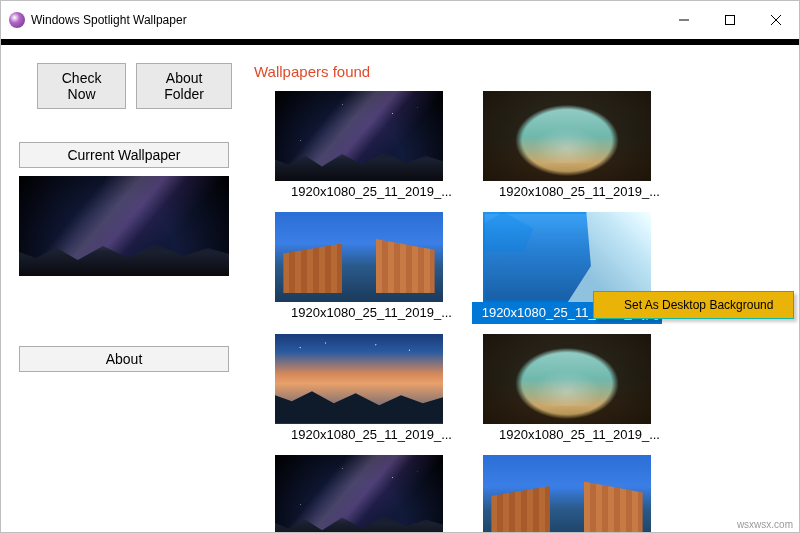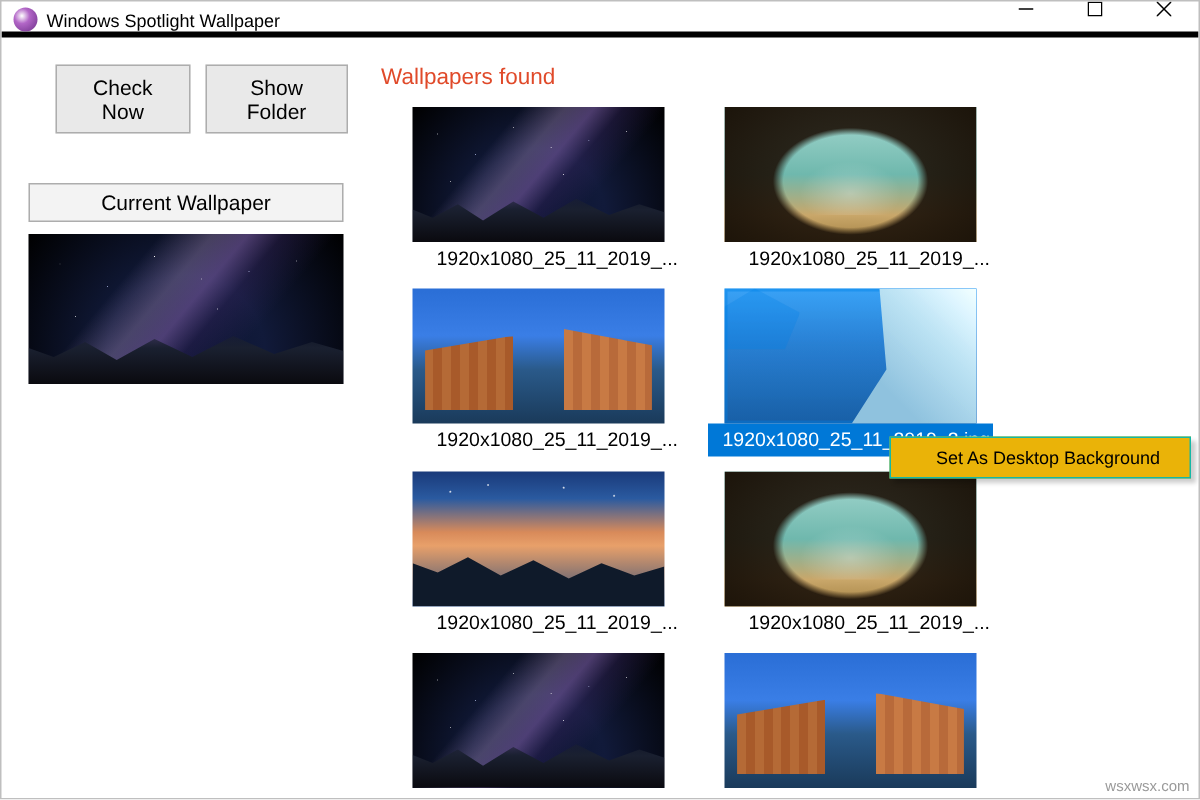--- a/index.html
+++ b/index.html
@@ -1,19 +1,19 @@
 <!DOCTYPE html>
 <html><head>
 <meta charset="utf-8">
 <style>
   * { box-sizing: border-box; }
   html, body { margin:0; padding:0; font-family: "Segoe UI", Tahoma, sans-serif; font-size:12px; background:#fff; color:#000; }
   .window { width:800px; height:533px; border:1px solid #bfbfbf; position:relative; background:#fff; overflow:hidden; }
   
-  .titlebar { height:24px; display:flex; align-items:flex-end; border-bottom:4px solid #000000; }
+  .titlebar { height:44px; display:flex; align-items:center; border-bottom:6px solid #000000; }
   .titlebar .app-icon { width:16px; height:16px; margin:0 6px 0 8px; border-radius:50%; background:radial-gradient(circle at 35% 35%, #fff 0%, #b266c7 35%, #6b2e87 100%); }
   .title-text { flex:0 0 auto; font-size:12px; }
   .title-spacer { flex:1; }
   .winbtn { width:46px; height:30px; display:flex; align-items:center; justify-content:center; cursor:default; }
   .winbtn svg { width:10px; height:10px; }
   
   .body { display:flex; height:calc(100% - 30px); }
   .sidebar { width:245px; padding:18px 14px 0 18px; }
   .btnrow { display:flex; gap:10px; margin-bottom:8px;margin-left:18px; }
   button.win { background:#e9e9e9; border:1px solid #adadad; padding:6px 16px; font-family:inherit; font-size:14px; cursor:pointer; }
@@ -125,25 +125,28 @@
           <path d="M0 0 L10 10 M10 0 L0 10" stroke="#000" stroke-width="1"></path>
         </svg>
     </div>
   </div>
 
   <div class="body">
 
     <div class="sidebar">
       <div class="btnrow">
         <button class="win">Check Now</button>
-        <button class="win">Show Folder</button>
+        <button class="win">About Folder</button>
       </div>
       <div class="current-wrap">
         <button class="wide">Current Wallpaper</button>
         <div class="preview art-milky"></div>
+      </div>
+      <div class="about-wrap">
+        <button class="wide">About</button>
       </div>
     </div>
 
     <div class="main">
       <div class="header-label">Wallpapers found</div>
       <div class="listwrap">
         <div class="list" id="list">
             <div class="item">
               <div class="thumb art-milky"></div>
               <div class="caption">1920x1080_25_11_2019_...</div>

